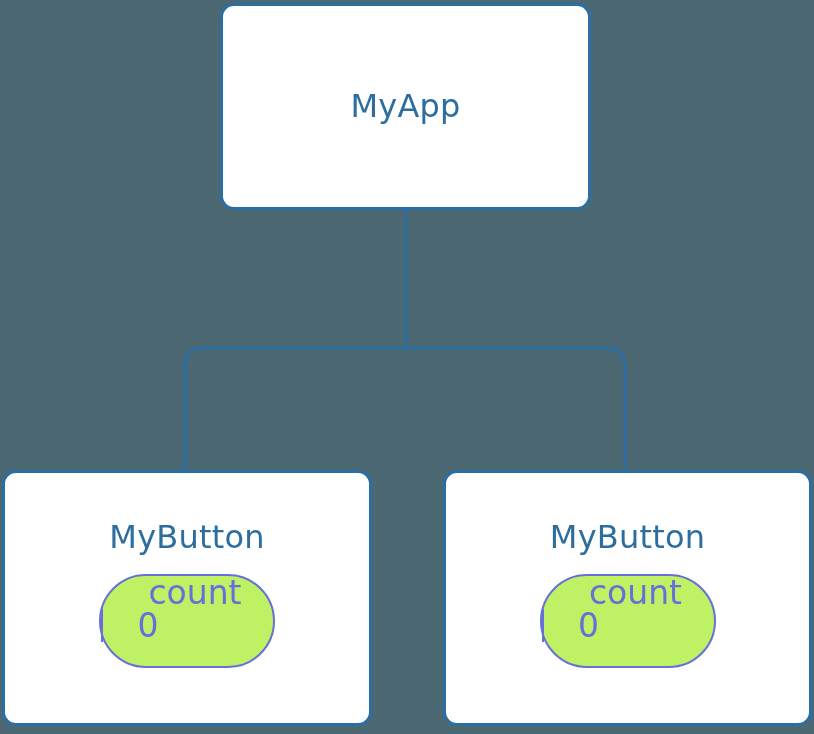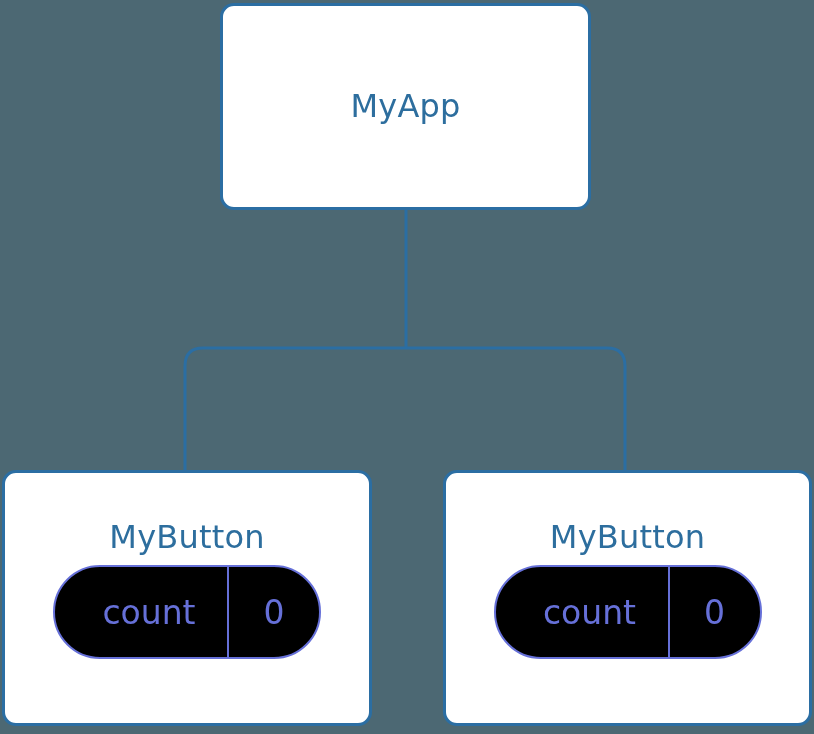--- a/index.html
+++ b/index.html
@@ -71,28 +71,29 @@
     left: 443px;
     top: 470px;
     width: 369px;
     height: 256px;
     justify-content: flex-start;
     padding-top: 48px;
   }
 
   
   .state-pill {
-    margin-top: 12px;
+    margin-top: 21px;
     height: 94px;
     display: flex;
     align-items: stretch;
     border: 2.5px solid #6670d8;
     border-radius: 47px;
     box-sizing: border-box;
-    background: #000000;
+    background: #bef264;
+    flex-direction: column;
   }
   .pill-key,
   .pill-val {
     display: flex;
     align-items: center;
     justify-content: center;
     color: #6670d8;
     font-size: 33px;
     line-height: 1;
     white-space: nowrap;

